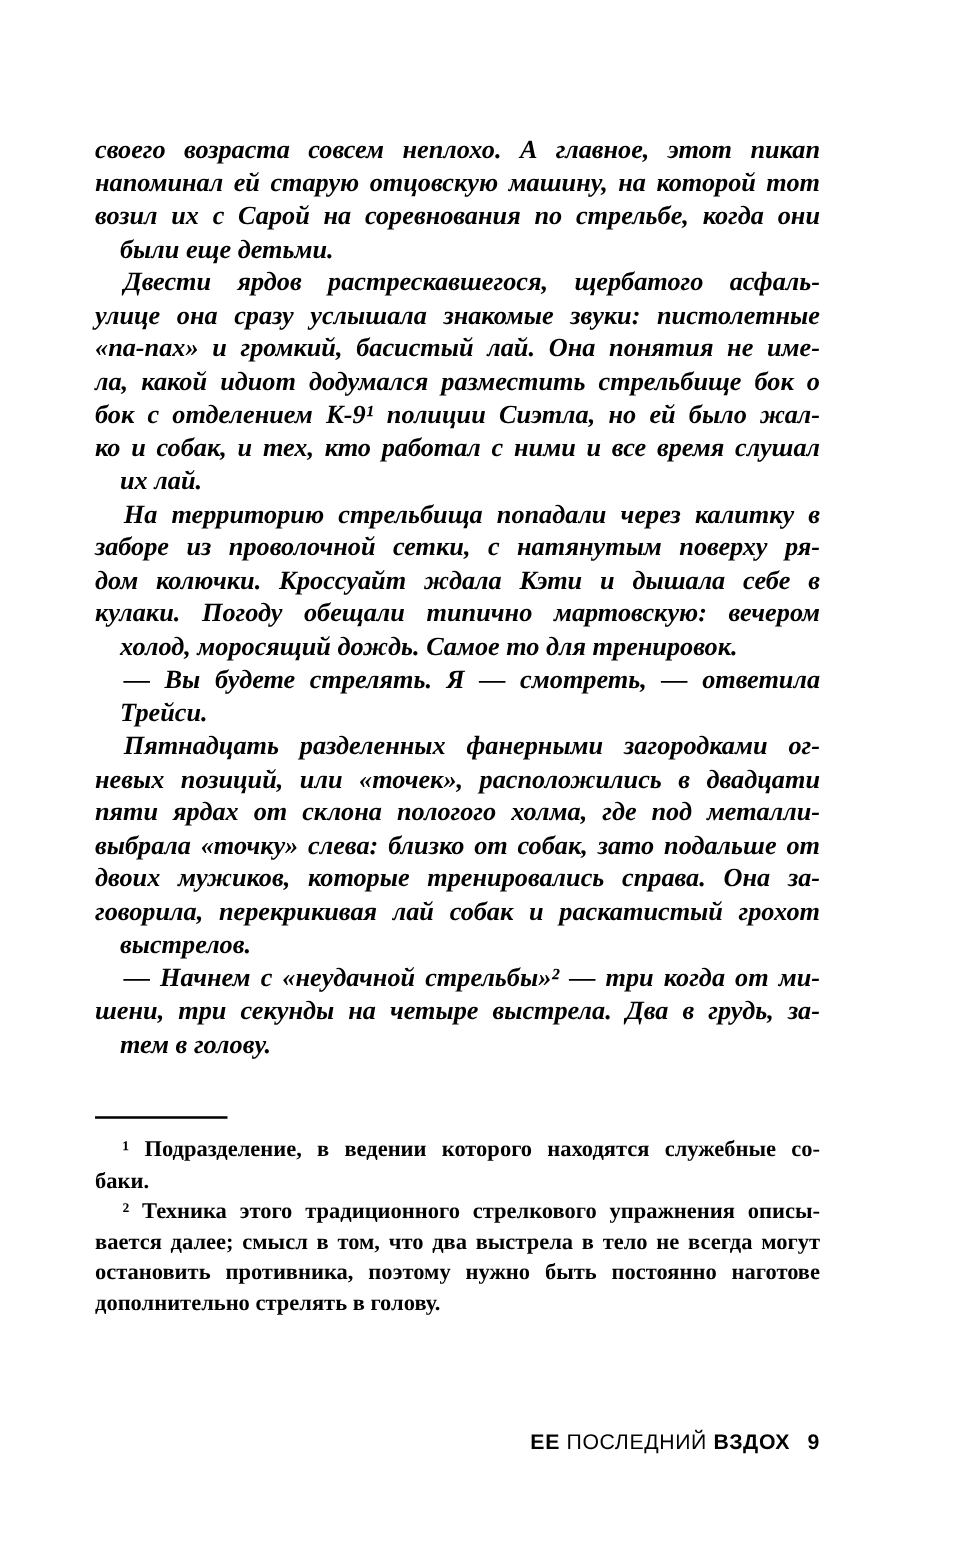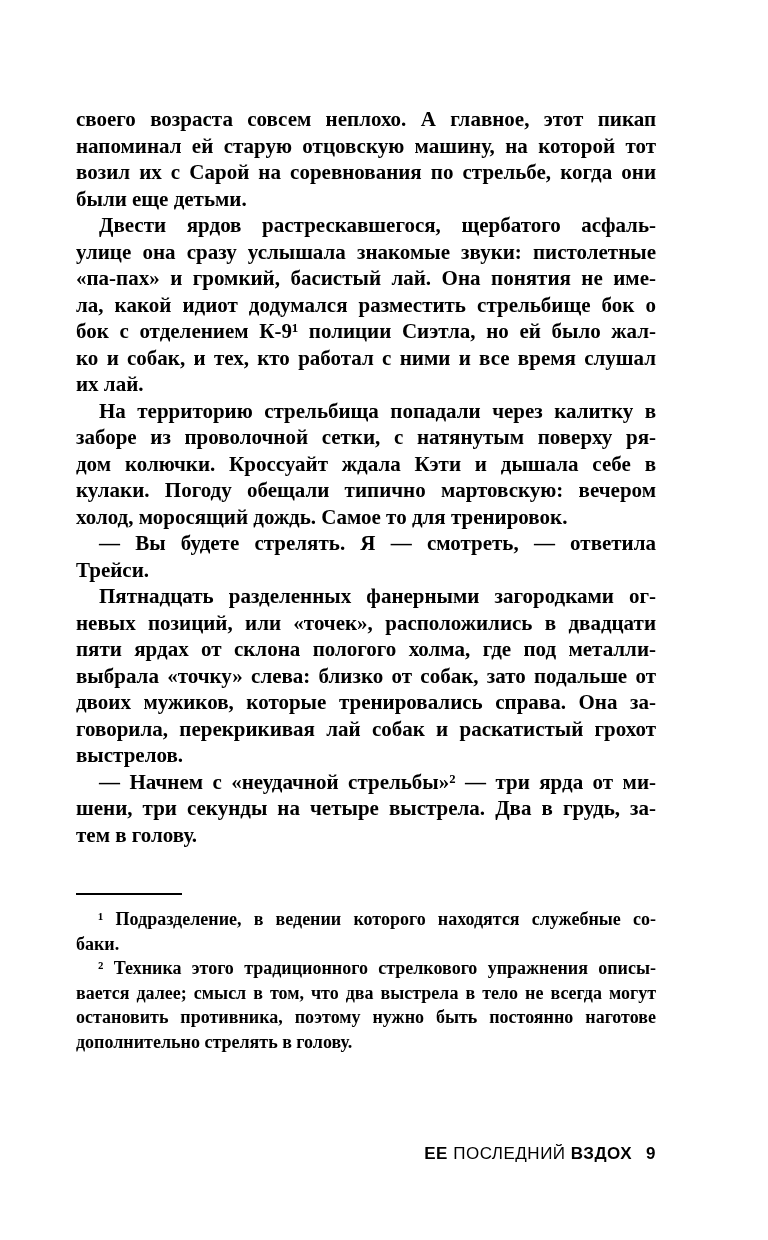--- a/index.html
+++ b/index.html
@@ -17,28 +17,29 @@
     font-family: "Liberation Serif", "DejaVu Serif", serif;
   }
   .body-text {
     position: absolute;
     left: 76px;
     top: 106px;
     width: 580px;
     font-size: 21px;
     line-height: 26.5px;
     font-weight: 600;
+    font-style: italic;
   }
   .paragraph { margin: 0; }
   .line {
     text-align: justify;
     text-align-last: justify;
     white-space: normal;
   }
-  .line.last { text-align-last: left; }
+  .line.last { text-align-last: left; margin-left: 20px; }
   .line.indent { text-indent: 23px; }
   .footnote-block {
     position: absolute;
     left: 76px;
     top: 893px;
     width: 580px;
     font-size: 18px;
     line-height: 24.5px;
     font-weight: 600;
   }
@@ -107,21 +108,21 @@
       <div class="paragraph">
         <div class="line indent">Пятнадцать разделенных фанерными загородками ог-</div>
         <div class="line">невых позиций, или «точек», расположились в двадцати</div>
         <div class="line">пяти ярдах от склона пологого холма, где под металли-</div>
         <div class="line">выбрала «точку» слева: близко от собак, зато подальше от</div>
         <div class="line">двоих мужиков, которые тренировались справа. Она за-</div>
         <div class="line">говорила, перекрикивая лай собак и раскатистый грохот</div>
         <div class="line last">выстрелов.</div>
       </div>
       <div class="paragraph">
-        <div class="line indent">— Начнем с «неудачной стрельбы»² — три ярда от ми-</div>
+        <div class="line indent">— Начнем с «неудачной стрельбы»² — три когда от ми-</div>
         <div class="line">шени, три секунды на четыре выстрела. Два в грудь, за-</div>
         <div class="line last">тем в голову.</div>
       </div>
     </div>
 
   <div class="footnote-block">
     <div class="footnote-rule"></div>
     <div id="footnotes">
         <div class="paragraph">
           <div class="fline indent">¹ Подразделение, в ведении которого находятся служебные со-</div>

